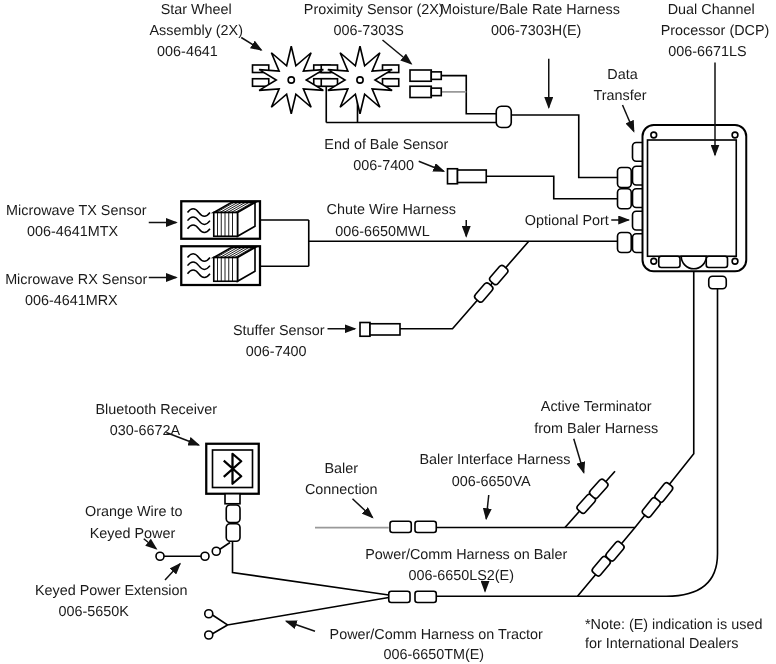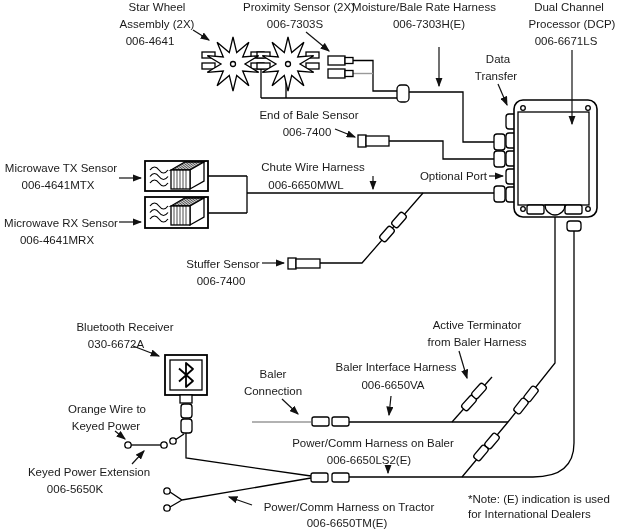--- a/index.html
+++ b/index.html
@@ -1,17 +1,17 @@
 <!DOCTYPE html>
 <html><head>
 <meta charset="utf-8">
 <style>
   html,body{margin:0;padding:0;background:#ffffff;}
   .stage{position:relative;width:621px;height:531px;background:#fff;overflow:hidden;
-         font-family:"Liberation Sans",sans-serif;}
+         font-family:"Liberation Sans",sans-serif;border-radius:17px;}
   svg text{font-family:"Liberation Sans",sans-serif;font-size:11.5px;fill:#1a1a1a;}
   svg .wire{stroke:#000;stroke-width:1.3;fill:none;}
   svg .gwire{stroke:#999;stroke-width:1.4;fill:none;}
   svg .shape{stroke:#000;stroke-width:1.3;fill:#fff;}
   svg .thick{stroke:#000;stroke-width:1.8;fill:#fff;}
   svg .arrow{stroke:#111;stroke-width:1.2;fill:none;}
   svg .hatch{stroke:#000;stroke-width:0.7;fill:none;}
 </style>
 </head>
 <body>

